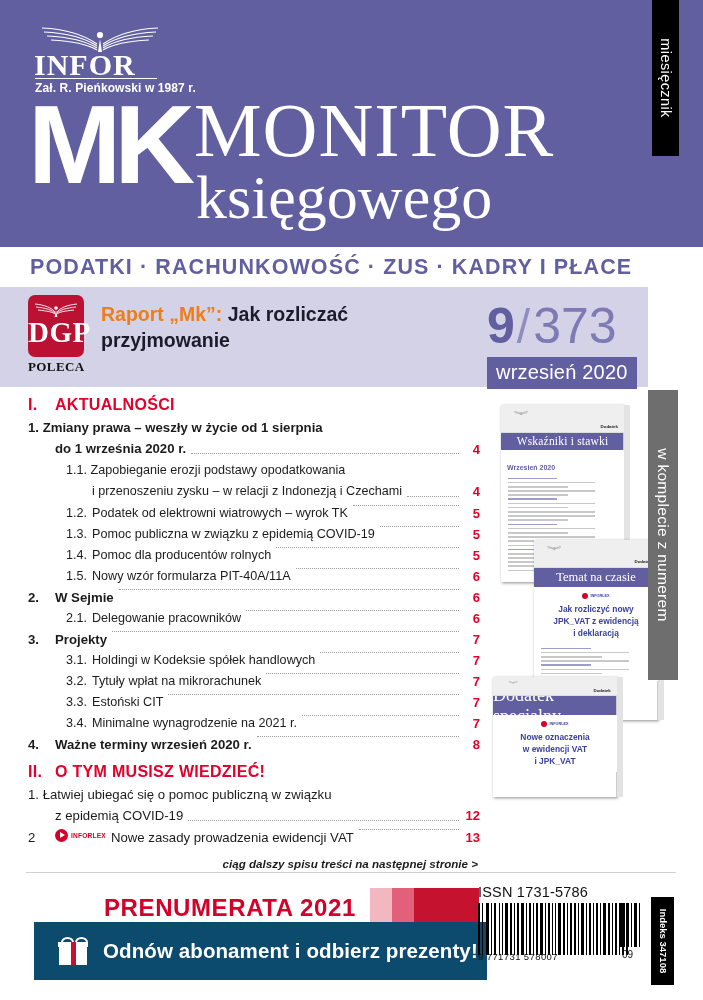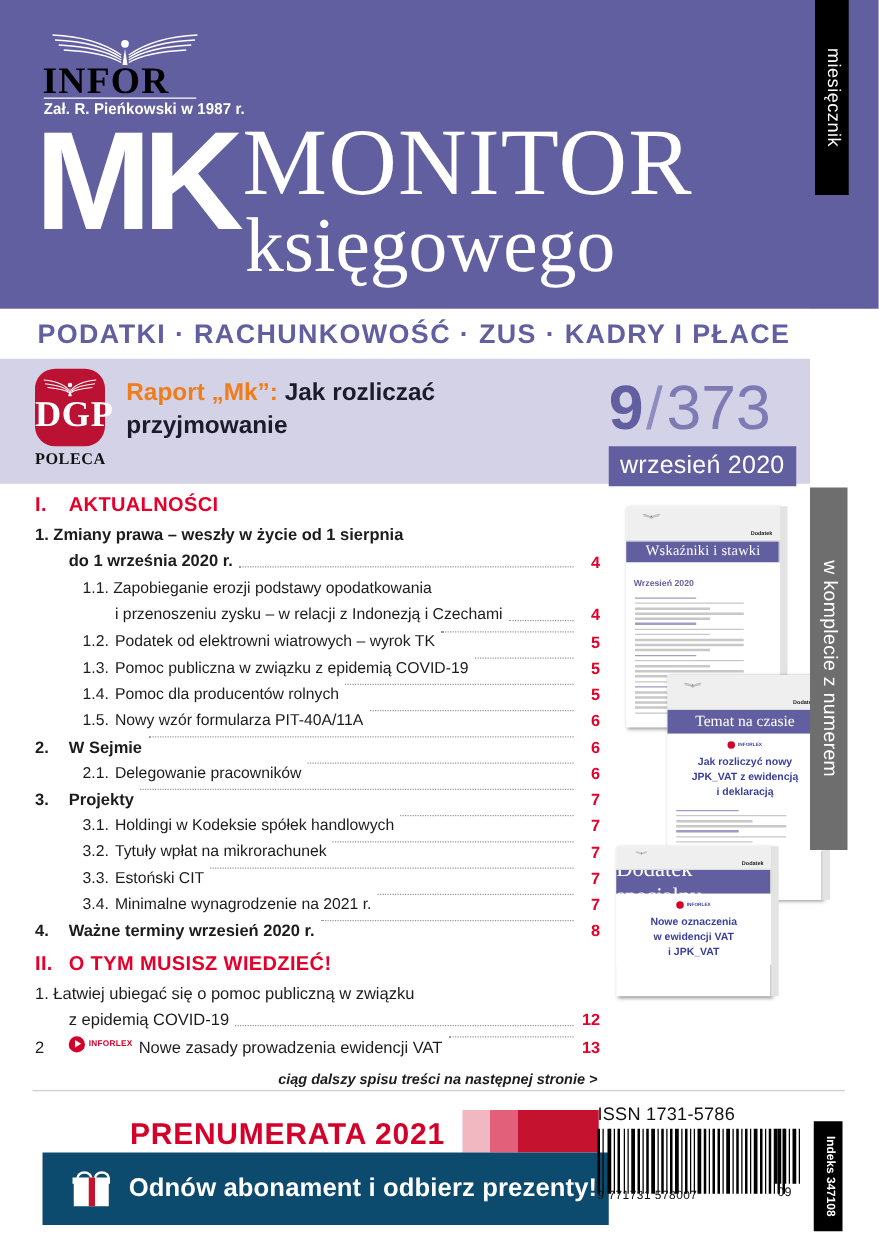--- a/index.html
+++ b/index.html
@@ -11,21 +11,21 @@
   }
   .cover{position:relative;width:703px;height:1000px;background:#fff;}
 
   
   .masthead{position:absolute;left:0;top:0;width:703px;height:247px;background:#625fa0;}
   .mh-inner{position:absolute;left:0;top:0;width:648px;height:247px;background:#625fa0;}
 
   .infor-logo{position:absolute;left:30px;top:26px;width:140px;height:62px;color:#fff;}
   .infor-bird{position:absolute;left:10px;top:0;width:120px;height:27px;}
   .infor-word{position:absolute;left:4px;top:24px;font-family:"Liberation Serif",serif;font-weight:bold;
-    font-size:30px;letter-spacing:1px;line-height:1;color:#000000;}
+    font-size:30px;letter-spacing:1px;line-height:1;color:#ffffff;}
   .infor-rule{position:absolute;left:5px;top:52px;width:122px;height:1px;background:#fff;}
   .infor-sub{position:absolute;left:5px;top:54px;font-size:12px;font-weight:bold;color:#fff;
     letter-spacing:.1px;white-space:nowrap;transform:scaleY(1.05);transform-origin:left top;}
 
   .mk{position:absolute;left:28px;top:95px;font-family:"Liberation Sans",sans-serif;font-weight:bold;
     font-size:112px;line-height:.9;color:#fff;letter-spacing:-7px;}
   .title-monitor{position:absolute;left:194px;top:92px;font-family:"Liberation Serif",serif;
     font-size:76px;line-height:1;color:#fff;letter-spacing:1px;}
   .title-ksiegowego{position:absolute;left:196px;top:166px;font-family:"Liberation Serif",serif;
     font-size:62px;line-height:1;color:#fff;letter-spacing:0px;}
@@ -37,21 +37,21 @@
     white-space:nowrap;color:#fff;font-size:14.5px;letter-spacing:.4px;
   }
 
   
   .topics{position:absolute;left:0;top:247px;width:648px;height:40px;background:#fff;
     display:flex;align-items:center;}
   .topics span{padding-left:30px;color:#625fa0;font-weight:bold;font-size:21.5px;letter-spacing:1.1px;}
 
   
   .band{position:absolute;left:0;top:287px;width:648px;height:100px;background:#d4d2e6;}
-  .dgp{position:absolute;left:28px;top:8px;width:56px;height:62px;background:#bb1133;border-radius:16px;}
+  .dgp{position:absolute;left:28px;top:8px;width:56px;height:62px;background:#bb1133;border-radius:7px;}
   .dgp-bird{position:absolute;left:6px;top:8px;width:44px;height:15px;}
   .dgp-word{position:absolute;left:0;top:22px;width:56px;text-align:center;color:#fff;
     font-family:"Liberation Serif",serif;font-weight:bold;font-size:29px;line-height:1.1;letter-spacing:.5px;}
   .poleca{position:absolute;left:28px;top:72px;width:56px;text-align:center;color:#111;
     font-family:"Liberation Serif",serif;font-weight:bold;font-size:13px;letter-spacing:.4px;}
   .rap{position:absolute;left:101px;top:15px;width:345px;line-height:1.32;}
   .rap-l1{font-size:19.5px;font-weight:bold;color:#1b1b2b;}
   .rap-l1 em{font-style:normal;color:#ef7d1a;}
   .rap-l2{font-size:19.5px;font-weight:bold;color:#1b1b2b;}
 

